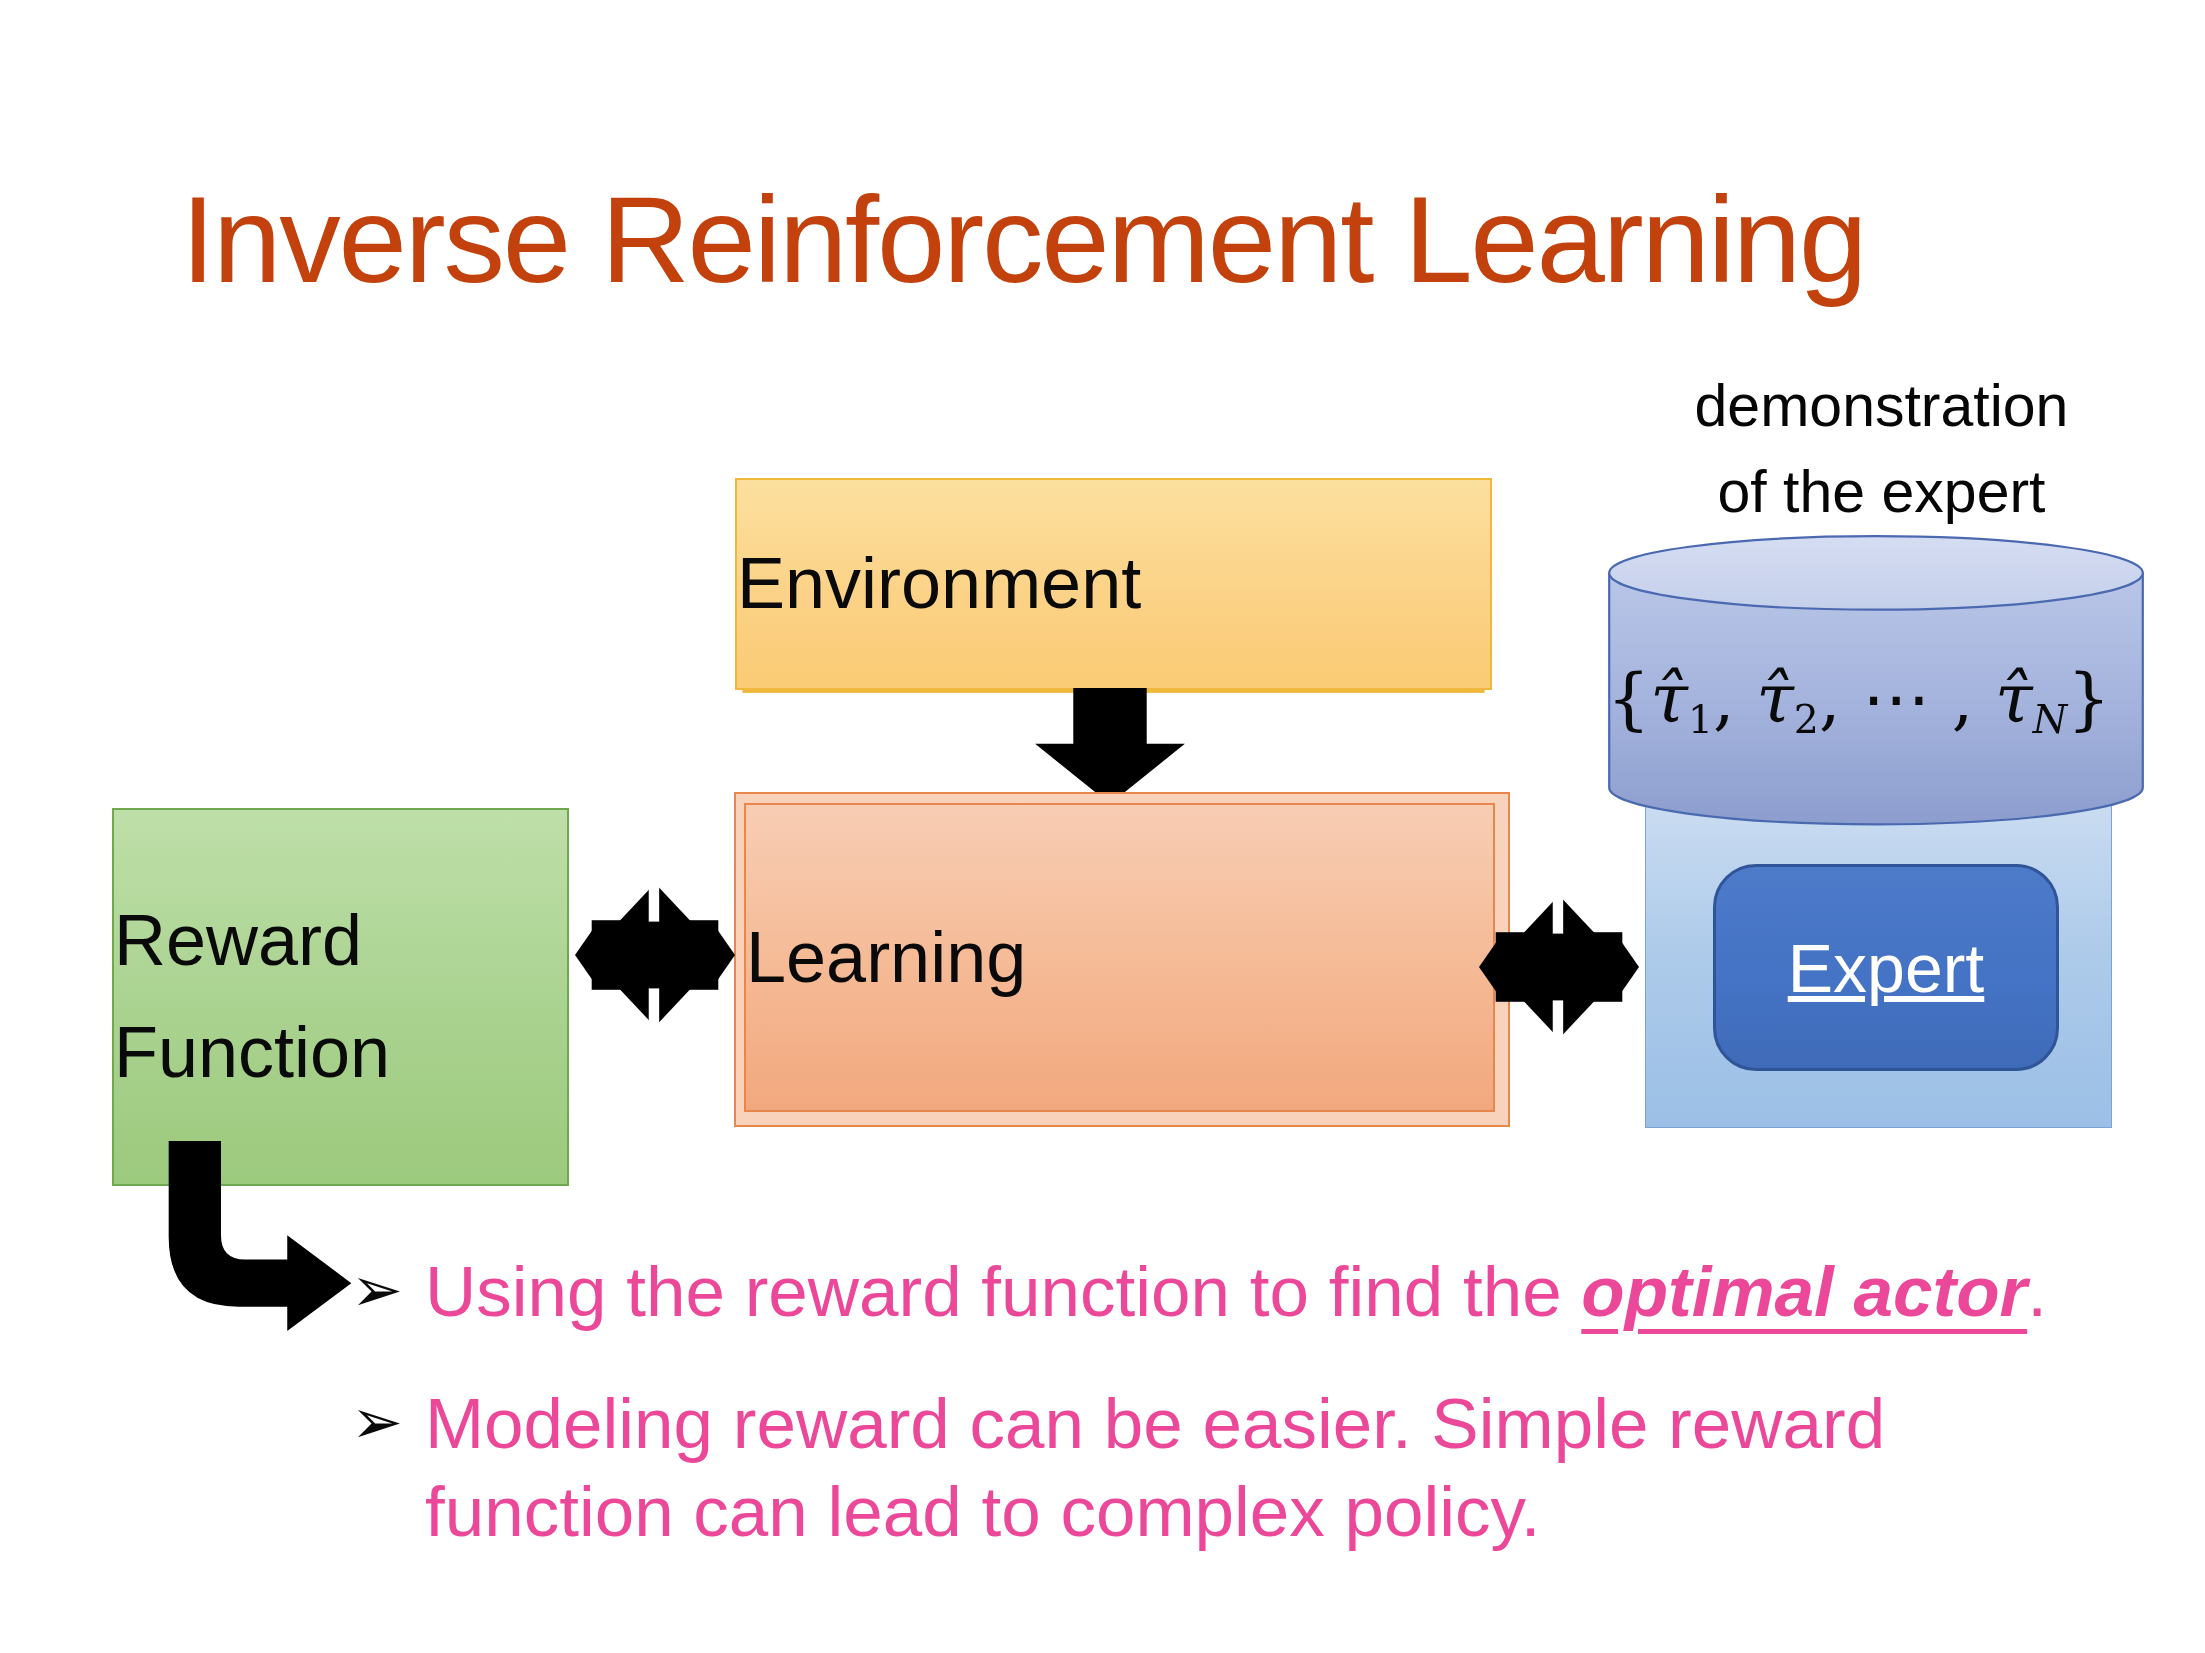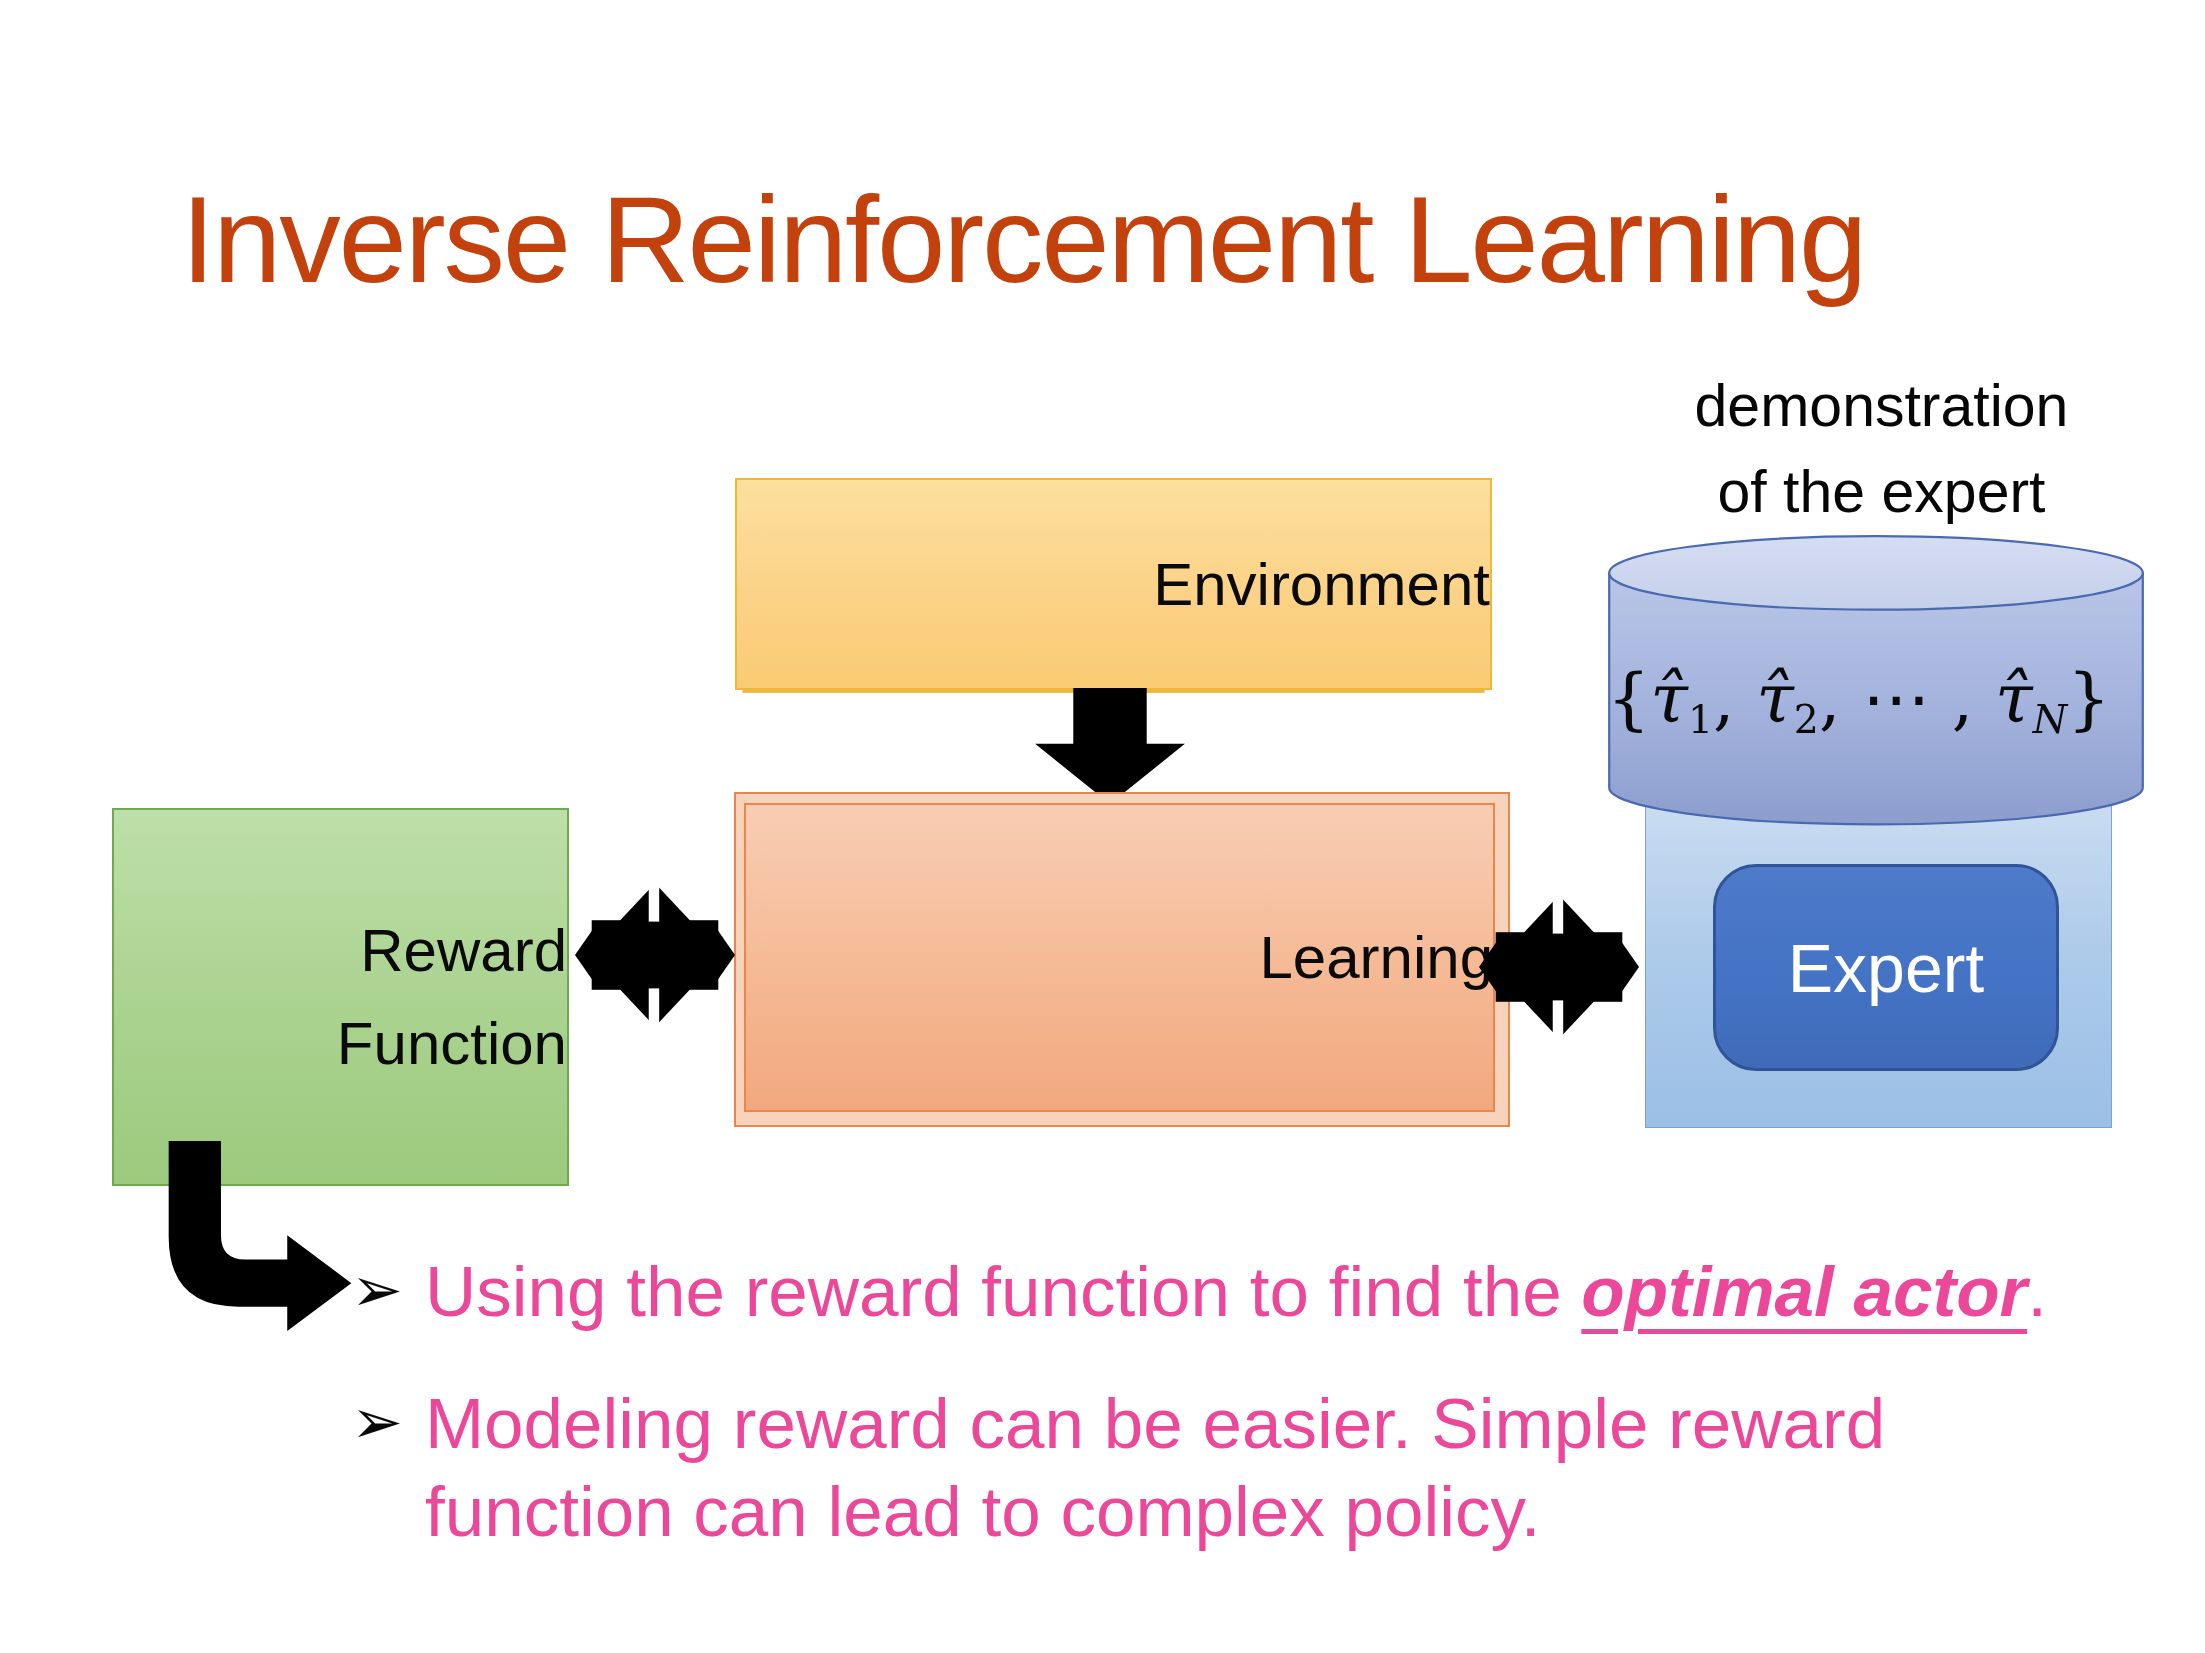--- a/index.html
+++ b/index.html
@@ -21,24 +21,23 @@
   }
 
   
   .demo-note{
     left:1573px;top:364px;width:617px;
     text-align:center;font-size:59px;line-height:1.45;color:#060606;
   }
 
   
   .dbox{
-    display:flex;flex-direction:column;align-items:flex-end;justify-content:center;
-    text-align:center;font-size:60px;line-height:1.55;color:#0a0a0a;
+    display:flex;flex-direction:column;align-items:flex-start;justify-content:center;
+    text-align:center;font-size:72px;line-height:1.55;color:#0a0a0a;
     box-sizing:border-box;
-    padding-left:32px;
   }
   .env-box{
     left:735px;top:478px;width:757px;height:212px;
     background:linear-gradient(180deg,#fce09e 0%,#fbd287 55%,#facb74 100%);
     border:2.9px solid #f0b73d;
     box-shadow:0 10.3px 0 -7.4px #f0b73d;
   }
   .reward-box{
     left:112px;top:808px;width:457px;height:378px;
     background:linear-gradient(180deg,#bedfa9 0%,#abd391 50%,#9cca7d 100%);
@@ -57,21 +56,21 @@
     left:1645px;top:801px;width:465px;height:325px;
     background:linear-gradient(180deg,#cadcf1 0%,#aecbea 45%,#9bbfe6 100%);
     border:1.5px solid #7ba2d4;
     z-index:1;
   }
   .expert-btn{
     left:1713px;top:864px;width:340px;height:201px;
     background:linear-gradient(180deg,#4d7ac9 0%,#4472c4 60%,#3f6bb8 100%);
     border:3.7px solid #2f5597;border-radius:43px;
     display:flex;align-items:center;justify-content:center;
-    font-size:68px;color:#ffffff;z-index:3;
+    font-size:68px;color:#ffffff;z-index:3;text-decoration:underline;
   }
 
   
   .cyl{left:1607px;top:534px;width:538px;height:294px;z-index:2;}
   .cyl-math{
     left:1607px;top:659px;width:538px;z-index:4;
     text-align:left;
     font-family:"DejaVu Serif",serif;font-size:68px;color:#0a0a0a;
   }
   .seg-mi{font-style:italic;}

